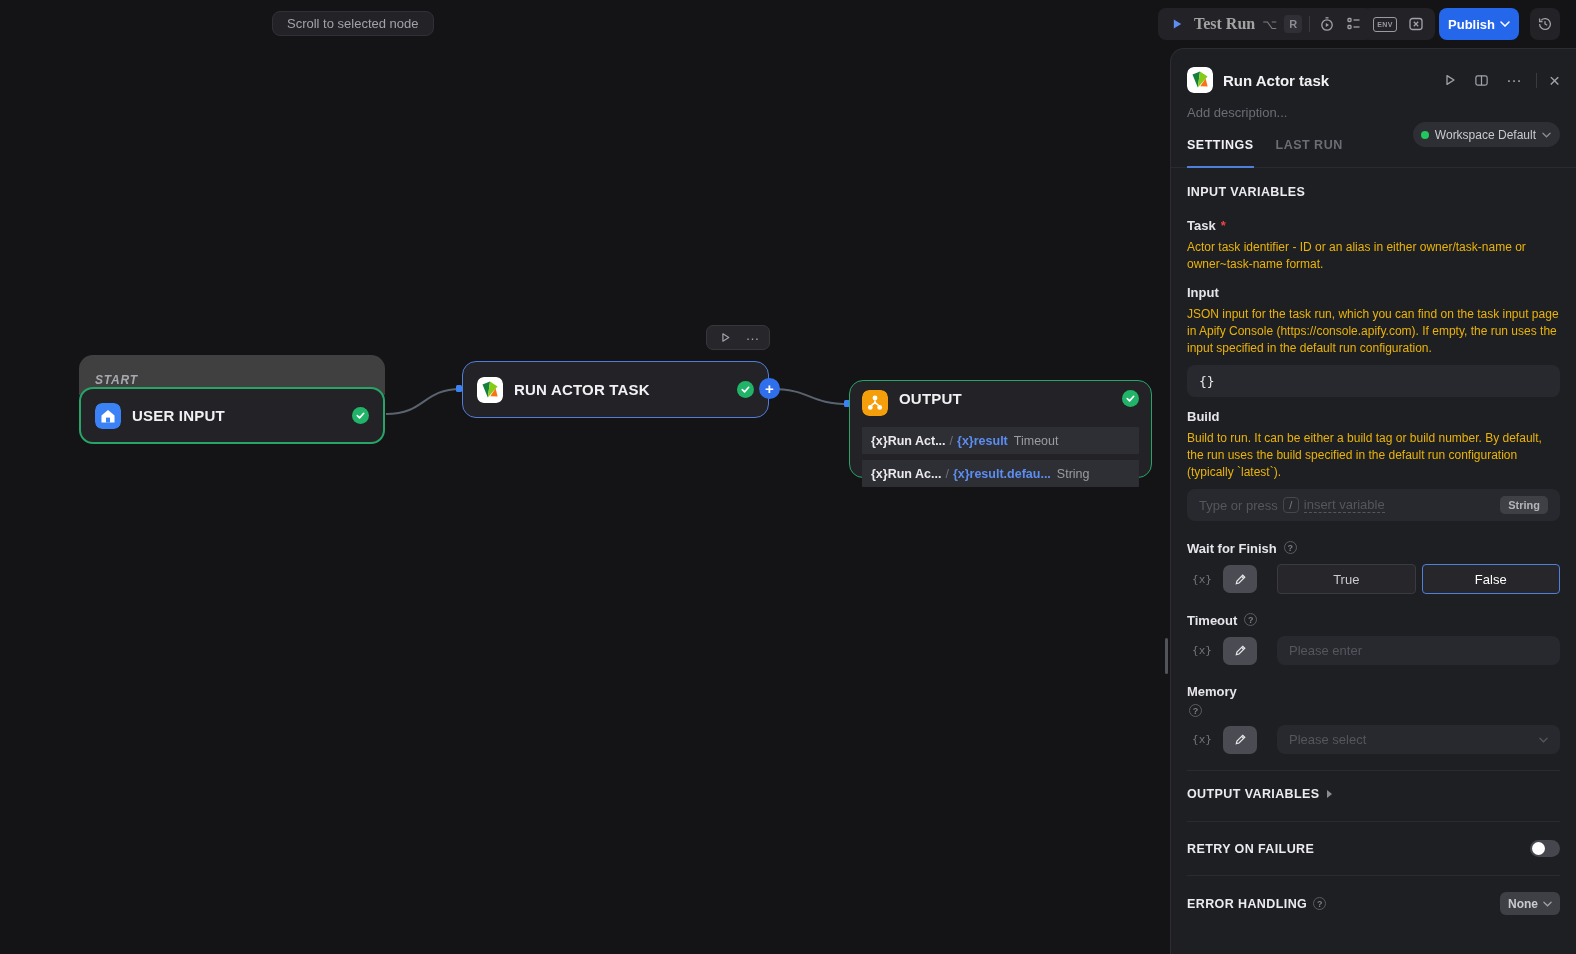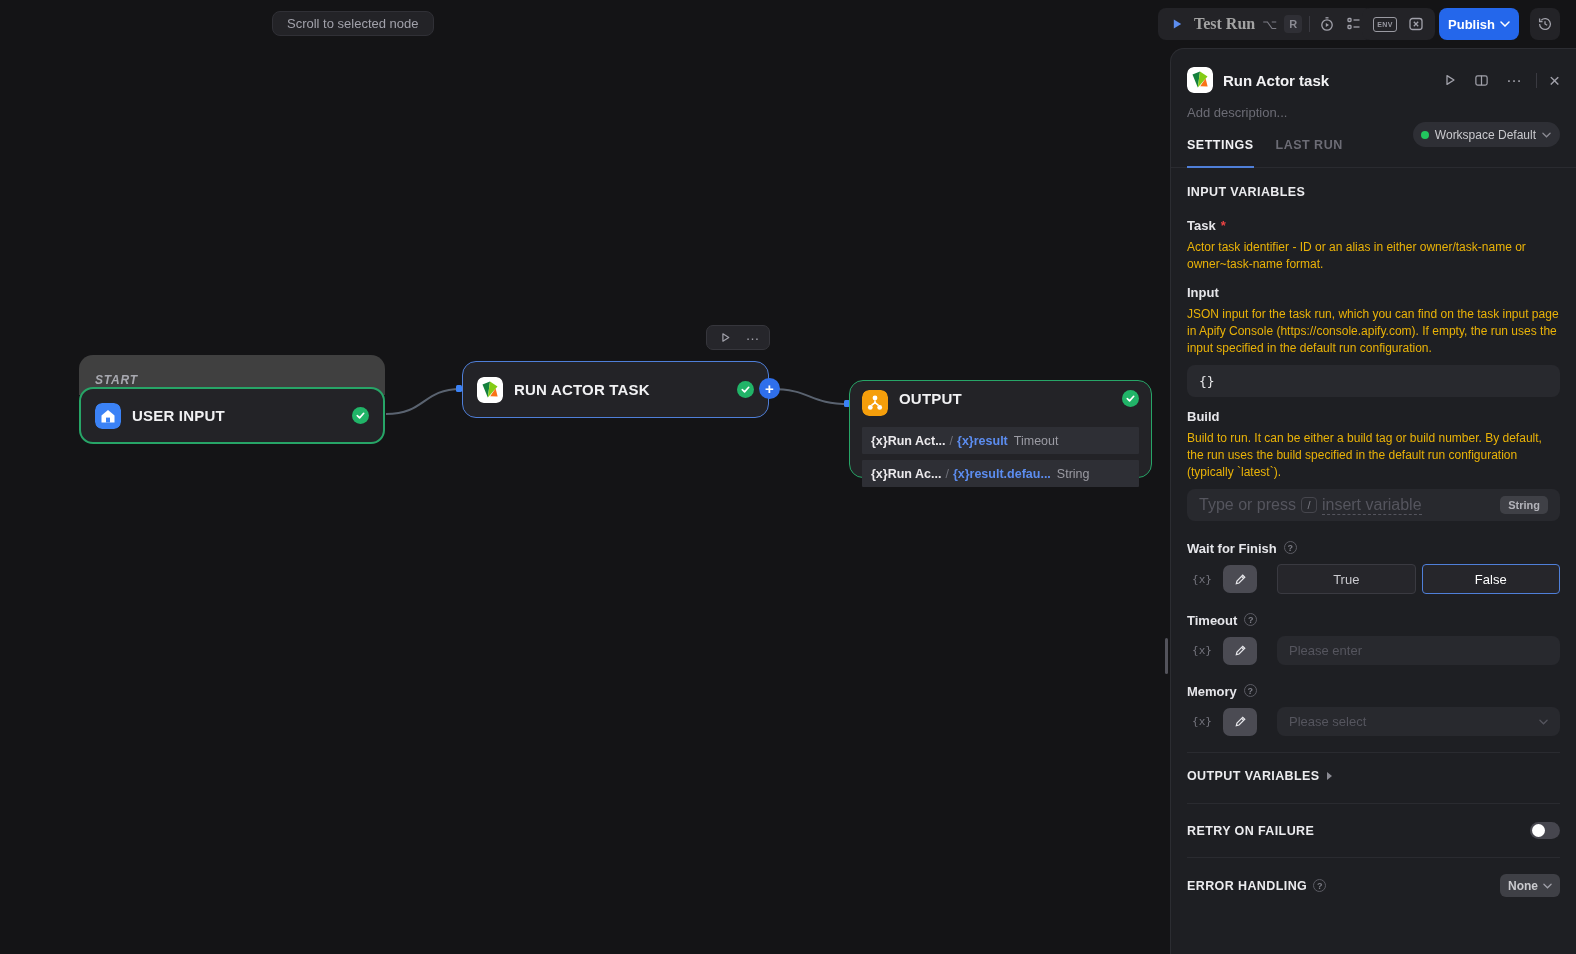--- a/index.html
+++ b/index.html
@@ -135,21 +135,21 @@
   .fld-label { font-size:13px; font-weight:700; color:#e6e6ea; display:flex; align-items:flex-start; gap:5px; }
   .req { color:#ef4444; font-weight:700; }
   .fld-desc { margin-top:6px; font-size:12px; line-height:17px; color:#eab308; }
   .fld-input {
     margin-top:8px; height:32px; background:#28292e; border-radius:8px;
     display:flex; align-items:center; padding:0 12px;
     font-family:"DejaVu Sans Mono", monospace; font-size:13px; color:#e8e8ea;
   }
   .fld-gap { margin-top:12px; }
 
-  .ph-text { color:#55555e; font-family:"Liberation Sans", sans-serif; font-size:16px; }
+  .ph-text { color:#55555e; font-family:"Liberation Sans", sans-serif; font-size:13px; }
   .slash-chip {
     width:16px; height:16px; border:1px solid #46464d; border-radius:4px; margin:0 5px;
     display:flex; align-items:center; justify-content:center;
     color:#7c7c85; font-size:11px; font-family:"Liberation Sans", sans-serif;
   }
   .dotted-u { border-bottom:1px dashed #55555e; }
   .type-badge {
     margin-left:auto; background:#3f4046; border-radius:5px; padding:3px 8px;
     font-size:11px; color:#b3b3ba; font-family:"Liberation Sans", sans-serif; font-weight:600;
   }
@@ -438,21 +438,21 @@
       <span class="var-btn">{x}</span>
       <span class="pencil-btn">
         <svg viewBox="0 0 14 14" width="13" height="13" fill="none" stroke="#e6e6ea" stroke-width="1.3">
           <path d="M2.5 11.5 L3.2 8.6 L9.4 2.4 L11.6 4.6 L5.4 10.8 Z"></path>
             <path d="M8.2 3.6 L10.4 5.8"></path>
         </svg>
       </span>
       <div class="ctl-input">Please enter</div>
     </div>
 
-    <div class="fld-label" style="margin-top:19px;">
+    <div class="fld-label" style="margin-top:19px;flex-direction:column;">
       <span>Memory</span>
       <span class="help-icon">?</span>
     </div>
     <div class="ctl-row">
       <span class="var-btn">{x}</span>
       <span class="pencil-btn">
         <svg viewBox="0 0 14 14" width="13" height="13" fill="none" stroke="#e6e6ea" stroke-width="1.3">
           <path d="M2.5 11.5 L3.2 8.6 L9.4 2.4 L11.6 4.6 L5.4 10.8 Z"></path>
             <path d="M8.2 3.6 L10.4 5.8"></path>
         </svg>

